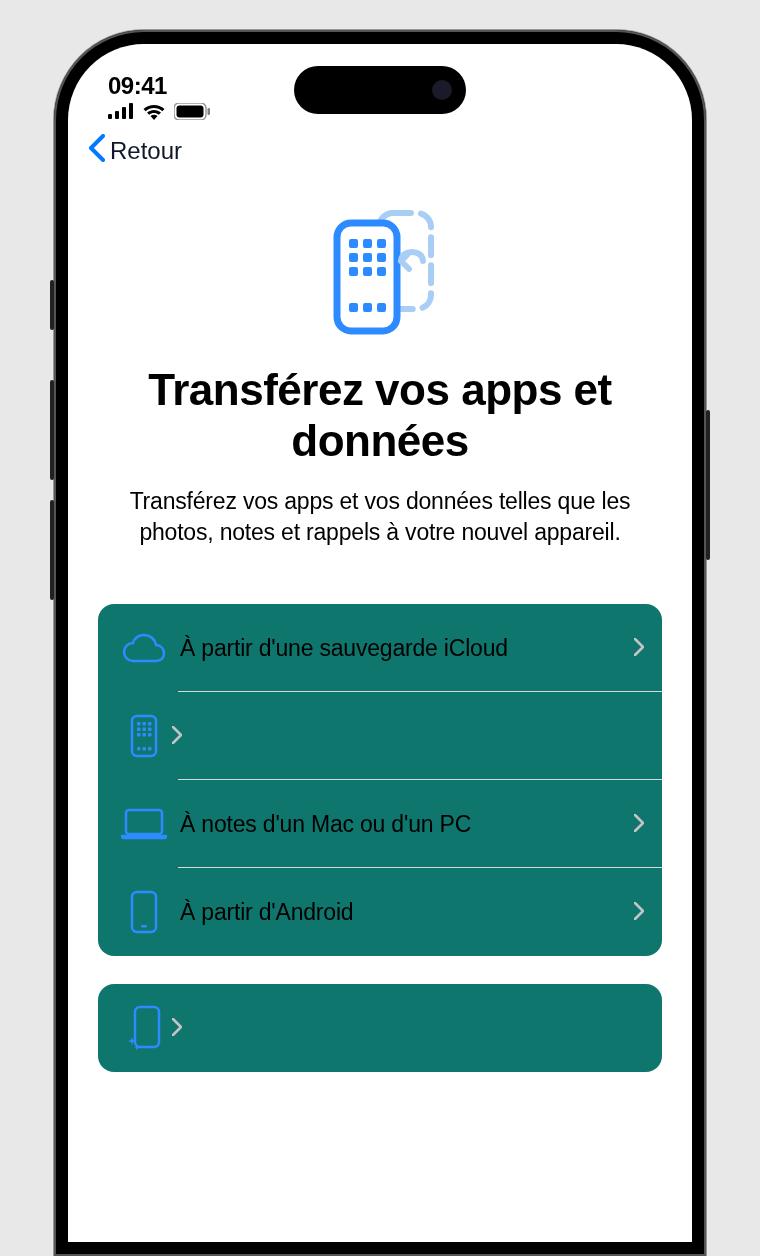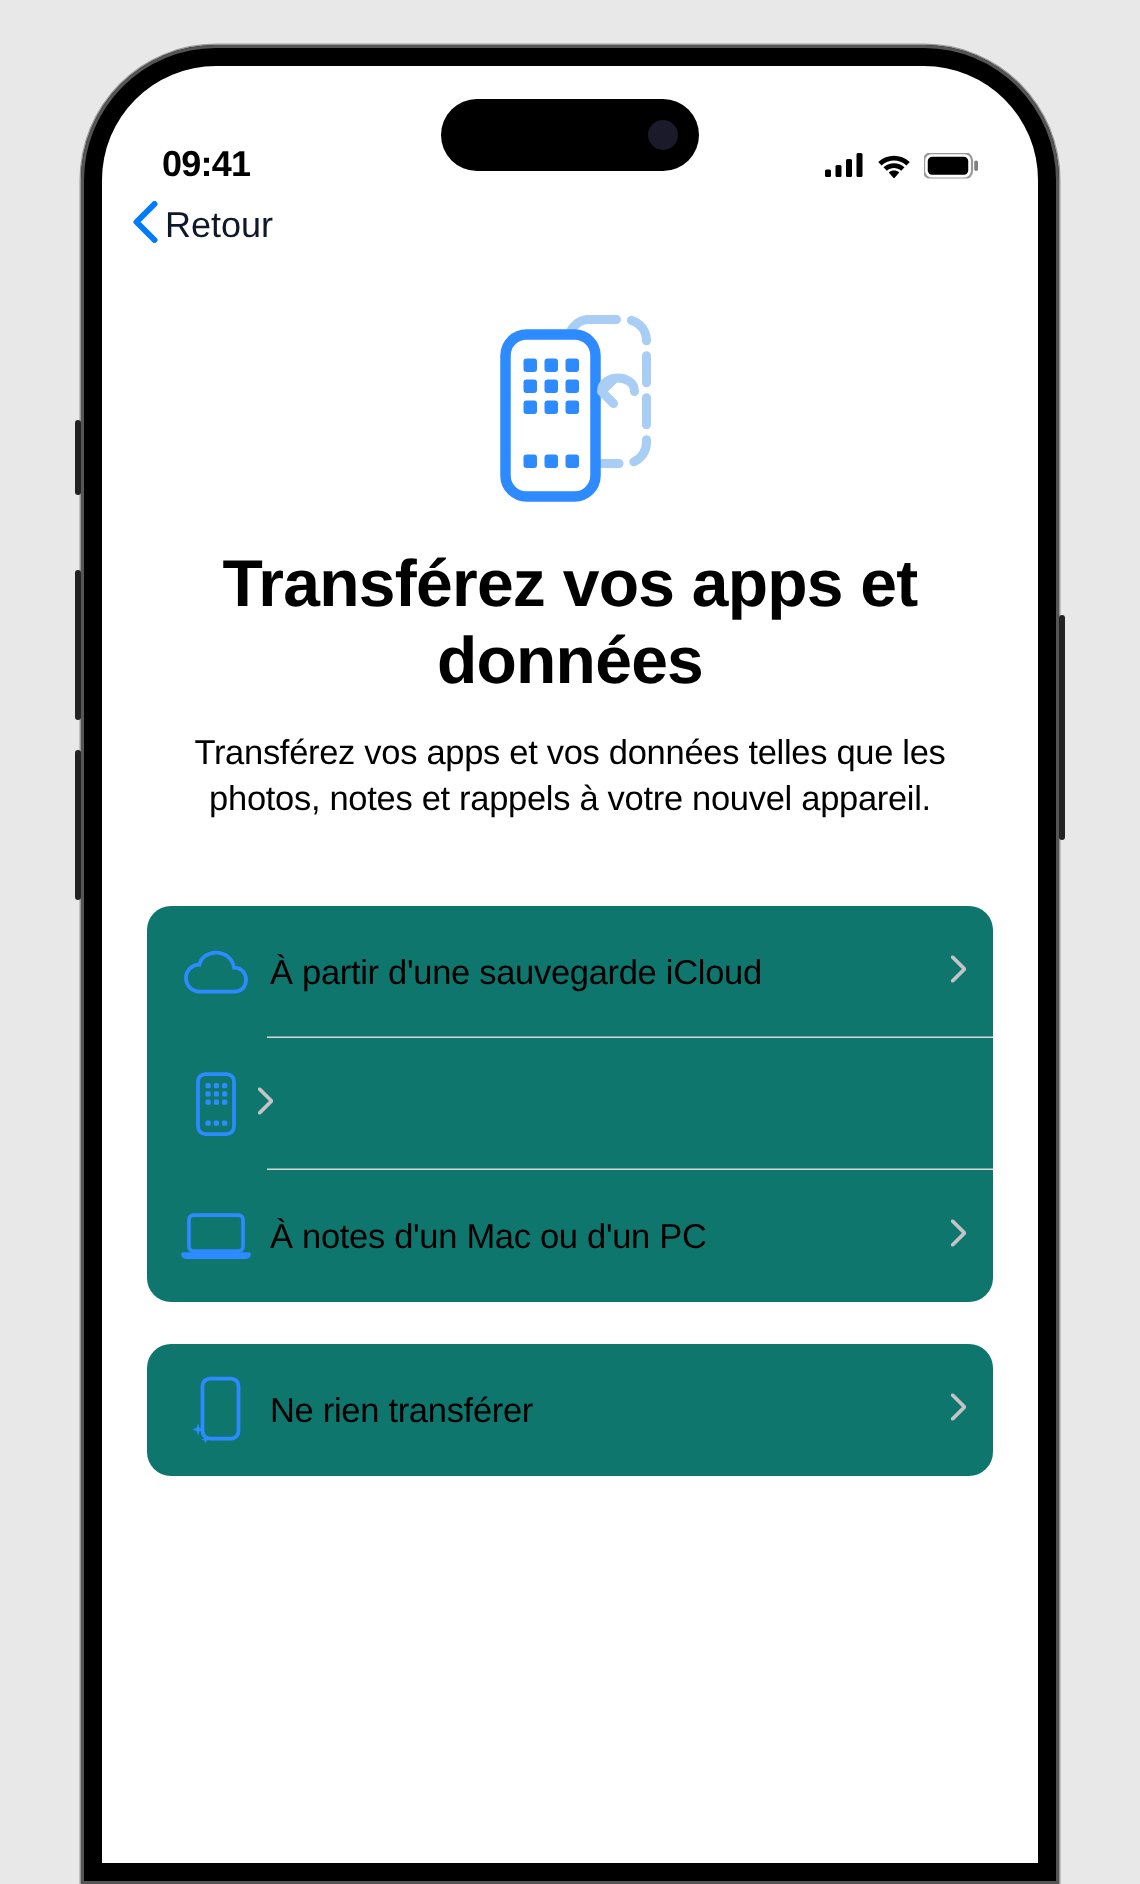--- a/index.html
+++ b/index.html
@@ -64,23 +64,24 @@
       top: 50%;
       transform: translateY(-50%);
       width: 20px;
       height: 20px;
       background: #1a1a2a;
       border-radius: 50%;
     }
     .status-bar {
       display: flex;
       justify-content: space-between;
-      align-items: flex-end;
+      align-items: flex-start;
       padding: 28px 40px 0 40px;
       height: 80px;
+      flex-direction: column;
     }
     .status-time {
       font-size: 24px;
       font-weight: 600;
       letter-spacing: -0.5px;
     }
     .status-right {
       display: flex;
       align-items: center;
       gap: 8px;
@@ -303,32 +304,45 @@
                 </svg>
             </div>
             <div class="option-label">À notes d'un Mac ou d'un PC</div>
             <div class="chevron-right">
               <svg width="10" height="18" viewBox="0 0 10 18">
                   <path d="M1 1 L9 9 L1 17" stroke="#c4c4c6" stroke-width="2.5" fill="none" stroke-linecap="round" stroke-linejoin="round"></path>
                 </svg>
             </div>
           </div>
 
+          <div class="option-row">
+            <div class="option-icon">
+              <svg width="28" height="44" viewBox="0 0 28 44">
+                  <rect x="2" y="2" width="24" height="40" rx="5" fill="none" stroke="#2e8bff" stroke-width="2.5"></rect>
+                  <rect x="11" y="35" width="6" height="2.5" rx="1.25" fill="#2e8bff"></rect>
+                </svg>
+            </div>
+            <div class="option-label">À partir d'Android</div>
+            <div class="chevron-right">
+              <svg width="10" height="18" viewBox="0 0 10 18">
+                  <path d="M1 1 L9 9 L1 17" stroke="#c4c4c6" stroke-width="2.5" fill="none" stroke-linecap="round" stroke-linejoin="round"></path>
+                </svg>
+            </div>
+          </div>
         </div>
 
         <div class="options-group second-group">
           <div class="option-row">
             <div class="option-icon">
               <svg width="34" height="46" viewBox="0 0 34 46">
                   <rect x="8" y="2" width="24" height="40" rx="5" fill="none" stroke="#2e8bff" stroke-width="2.5"></rect>
                 <path d="M5 32 L6 35 L9 36 L6 37 L5 40 L4 37 L1 36 L4 35 Z" fill="#2e8bff"></path>
                 <path d="M10 40 L10.7 42 L12.7 42.7 L10.7 43.4 L10 45.4 L9.3 43.4 L7.3 42.7 L9.3 42 Z" fill="#2e8bff"></path>
               </svg>
             </div>
-            <div class="option-label">Ne rien transférer</div>
             <div class="chevron-right">
               <svg width="10" height="18" viewBox="0 0 10 18">
                   <path d="M1 1 L9 9 L1 17" stroke="#c4c4c6" stroke-width="2.5" fill="none" stroke-linecap="round" stroke-linejoin="round"></path>
                 </svg>
             </div>
           </div>
         </div>
 
       </div>
     </div>

